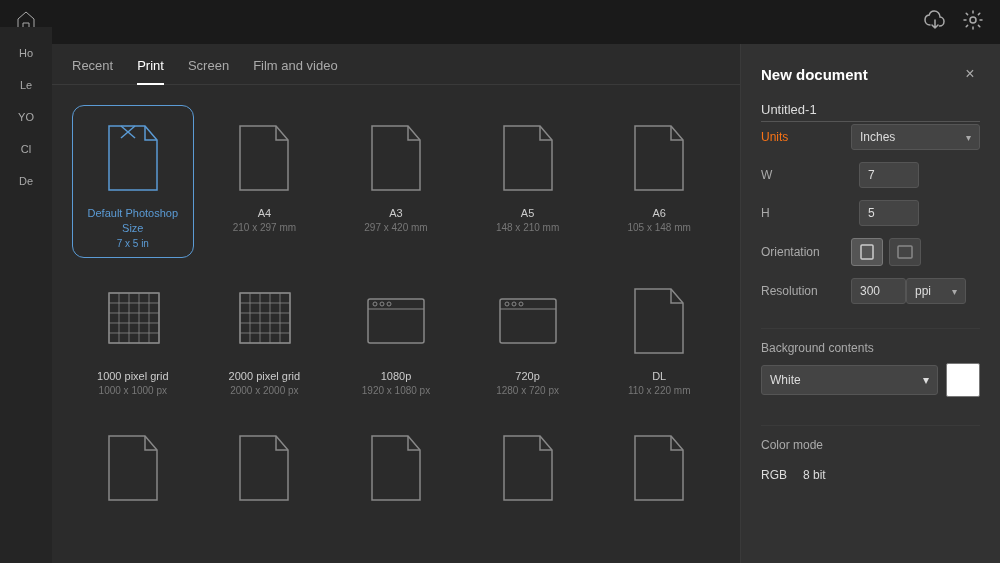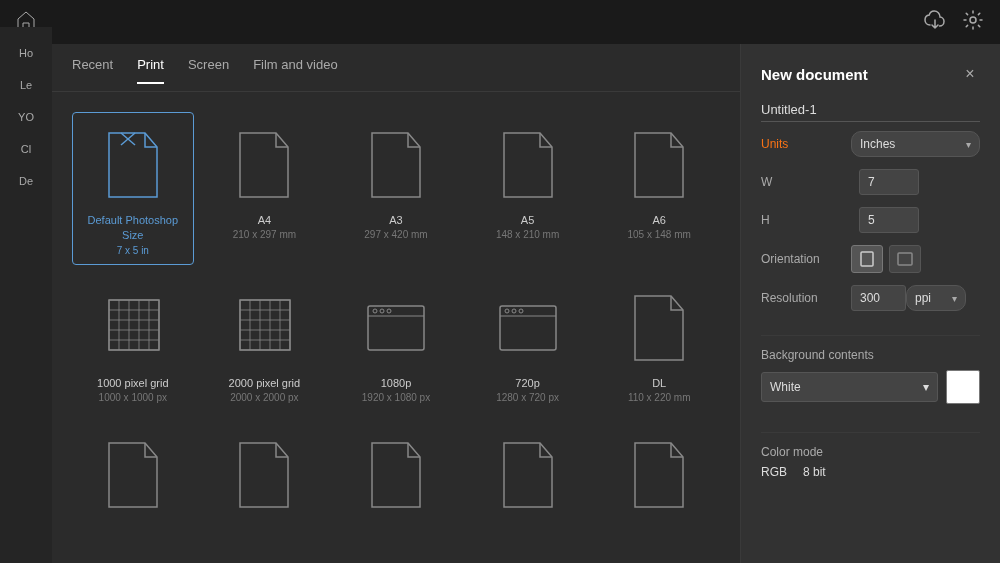--- a/index.html
+++ b/index.html
@@ -60,23 +60,23 @@
       flex: 1;
       display: flex;
       flex-direction: column;
       overflow: hidden;
     }
 
     
     .tabs {
       display: flex;
       align-items: flex-end;
-      padding: 8px 20px;
+      padding: 0 20px;
       gap: 24px;
-      height: 48px;
+      height: 41px;
       border-bottom: 1px solid #3a3a3a;
       flex-shrink: 0;
     }
     .tab {
       font-size: 13px;
       color: #aaa;
       padding-bottom: 10px;
       cursor: pointer;
       border-bottom: 2px solid transparent;
       margin-bottom: -1px;
@@ -100,21 +100,21 @@
     .grid-area::-webkit-scrollbar-track { background: #2b2b2b; }
     .grid-area::-webkit-scrollbar-thumb { background: #555; border-radius: 3px; }
 
     
     .template-item {
       display: flex;
       flex-direction: column;
       align-items: center;
       padding: 12px 8px 8px;
       cursor: pointer;
-      border-radius: 4px;
+      border-radius: 12px;
       border: 1px solid transparent;
     }
     .template-item.selected { border-color: #5b9bd5; }
 
     .template-icon {
       width: 72px;
       height: 80px;
       display: flex;
       align-items: center;
       justify-content: center;
@@ -166,21 +166,21 @@
     }
 
     .doc-name-input {
       background: transparent;
       border: none;
       border-bottom: 1px solid #555;
       color: #ddd;
       font-size: 13px;
       width: 100%;
       padding: 4px 0;
-      margin-bottom: 9px;
+      margin-bottom: 2px;
       outline: none;
     }
 
     .field-row {
       display: flex;
       align-items: center;
       margin-bottom: 12px;
     }
     .field-label {
       font-size: 12px;
@@ -188,21 +188,21 @@
       width: 90px;
       flex-shrink: 0;
     }
 
     .select-box {
       background: #444;
       border: 1px solid #555;
       color: #ddd;
       font-size: 12px;
       padding: 5px 8px;
-      border-radius: 10px;
+      border-radius: 3px;
       cursor: pointer;
       display: flex;
       align-items: center;
       justify-content: space-between;
       gap: 6px;
       flex: 1;
     }
     .select-box .chevron { font-size: 10px; color: #aaa; }
 
     .wh-row {
@@ -309,21 +309,21 @@
       background: #fff;
       border: 1px solid #777;
       border-radius: 2px;
       cursor: pointer;
       flex-shrink: 0;
     }
 
     .color-mode-label {
       font-size: 12px;
       color: #aaa;
-      margin-bottom: 6px;
+      margin-bottom: 16px;
     }
     .color-mode-row {
       display: flex;
       align-items: center;
       gap: 8px;
     }
     .color-mode-val {
       font-size: 12px;
       color: #ddd;
     }

